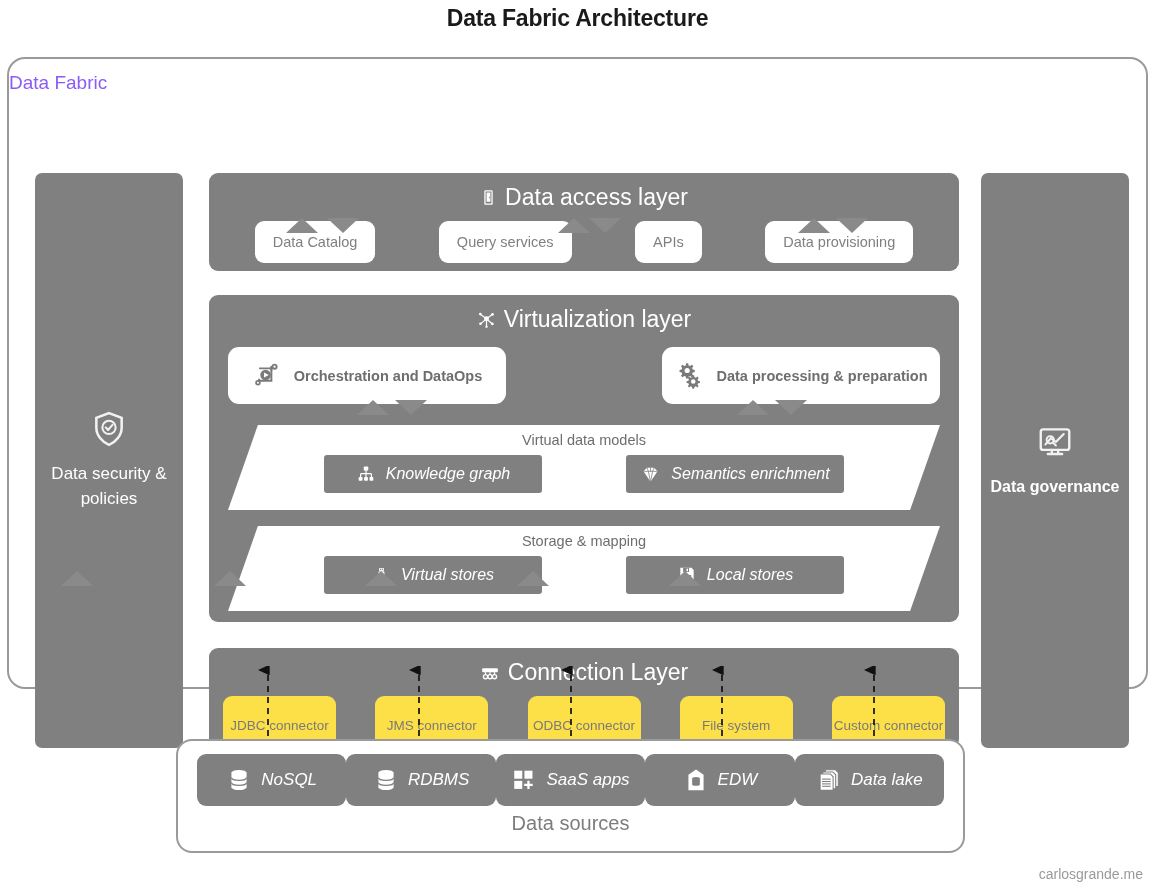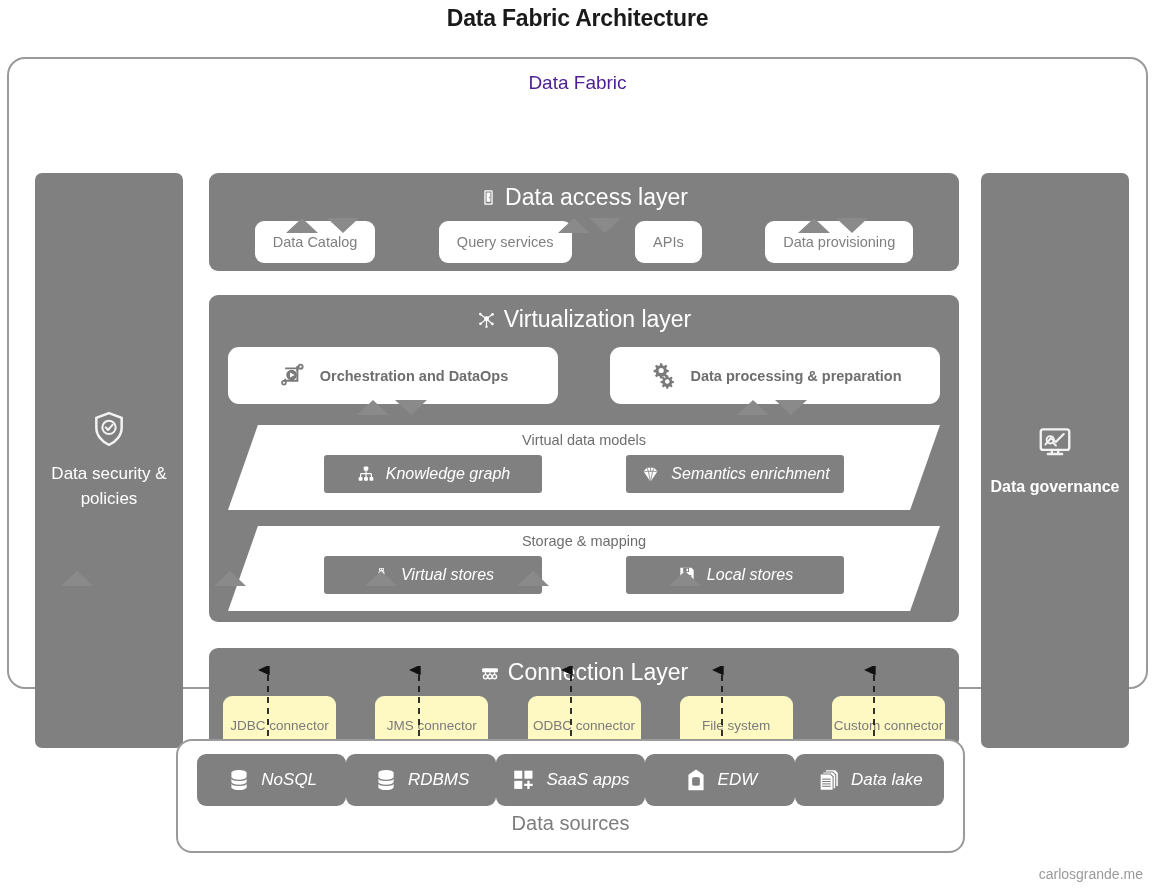--- a/index.html
+++ b/index.html
@@ -23,23 +23,23 @@
   
   .fabric-outer {
     position:absolute;
     left:7px; top:57px;
     width:1141px; height:632px;
     border:2px solid #9a9a9a;
     border-radius:18px;
     background:#fff;
   }
   .fabric-title {
-    text-align:center;
+    text-align:left;
     font-size:19px;
-    color:#4c1d95;
+    color:#8b5cf6;
     margin-top:13px;
   }
 
   
   .side-panel {
     position:absolute;
     width:148px;
     top:114px; height:575px;
     background:#808080;
     border-radius:7px;
@@ -104,21 +104,21 @@
   #virt-layer { top:236px; height:327px; }
   .virt-cards {
     display:flex;
     justify-content:space-between;
     padding:14px 19px 0 19px;
   }
   .card-white {
     background:#fff;
     border-radius:11px;
     height:57px;
-    width:330px;
+    width:278px;
     display:flex;
     align-items:center;
     justify-content:center;
     gap:11px;
     color:#6e6e6e;
     font-size:14.5px;
     font-weight:bold;
   }
 
   
@@ -160,21 +160,21 @@
   }
 
   
   #conn-layer { top:589px; height:100px; }
   .conn-row {
     display:flex;
     justify-content:space-between;
     padding:10px 14px 0 14px;
   }
   .conn-pill {
-    background:#fef9c3;
+    background:#fde047;
     color:#7a7a7a;
     border-radius:9px;
     width:113px;
     height:59px;
     display:flex;
     align-items:center;
     justify-content:center;
     text-align:center;
     font-size:13.5px;
     line-height:1.15;

